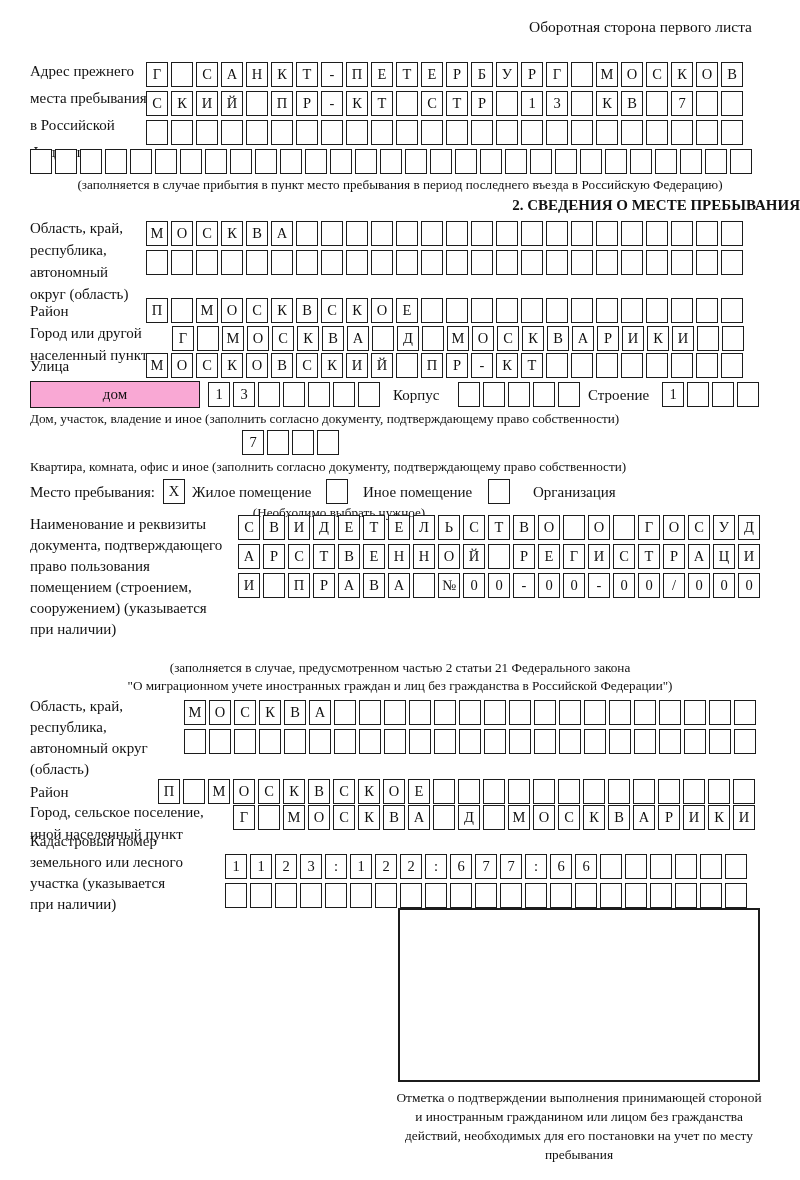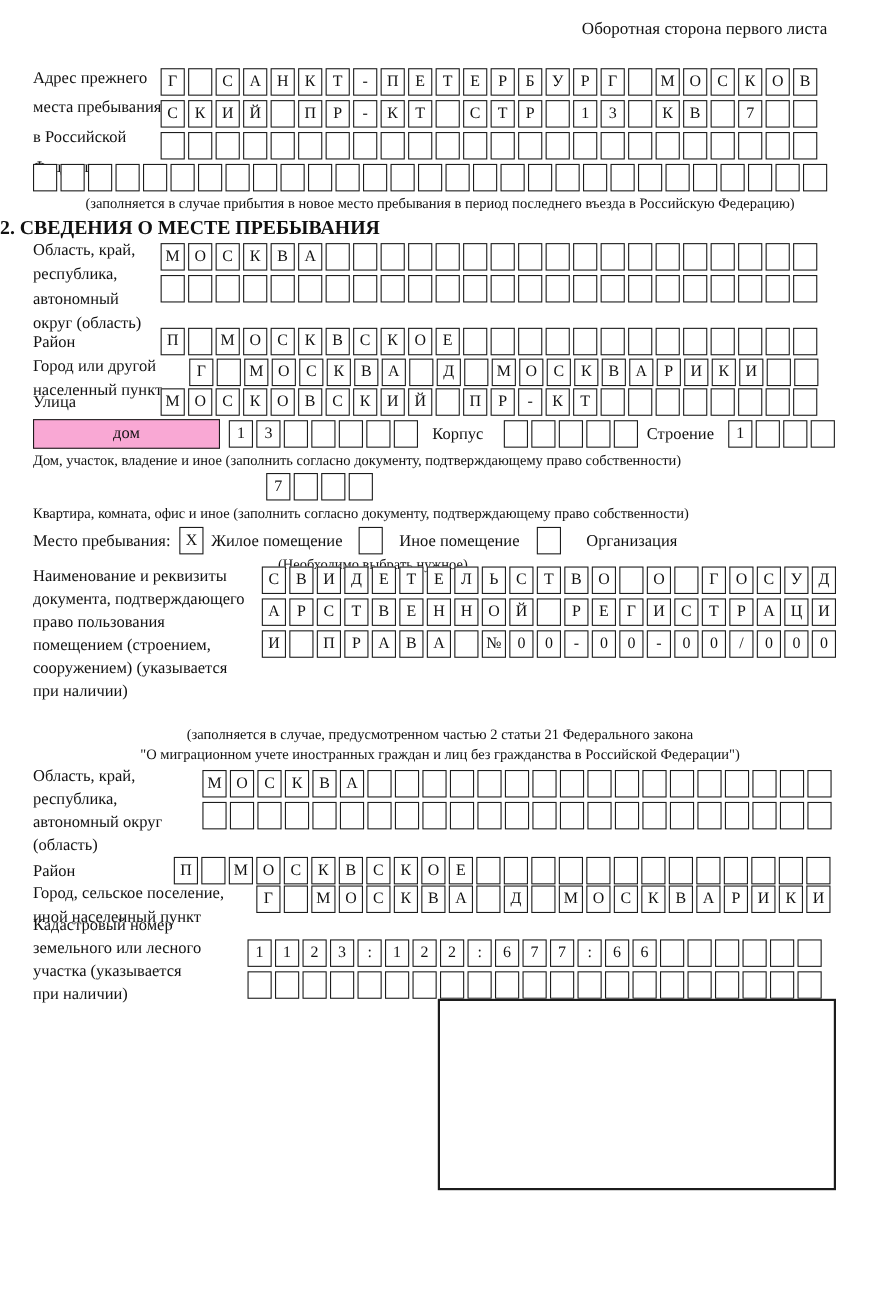--- a/index.html
+++ b/index.html
@@ -12,21 +12,21 @@
   .cell{width:22px;height:25px;border:1.5px solid #1c1c1c;box-sizing:border-box;
         margin-right:3px;display:flex;align-items:center;justify-content:center;
         font-size:14.5px;flex:none;background:#fff}
   .checkbox{position:absolute;width:22px;height:25px;border:1.5px solid #1c1c1c;
         box-sizing:border-box;display:flex;align-items:center;justify-content:center;
         font-size:14.5px;background:#fff}
   .longbox{position:absolute;border:1.5px solid #1c1c1c;box-sizing:border-box;height:27px;
         display:flex;align-items:center;justify-content:center;font-size:15px;background:#f9a8d4}
   .note{position:absolute;font-size:13.2px;white-space:nowrap}
   .ctr{left:0;width:800px;text-align:center}
-  .title{position:absolute;left:0;width:800px;text-align:left;font-weight:bold;font-size:18px}
+  .title{position:absolute;left:0;width:800px;text-align:right;font-weight:bold;font-size:15px}
   .stampbox{position:absolute;border:2px solid #1c1c1c;box-sizing:border-box;background:#fff}
   .caption{position:absolute;font-size:13.4px;line-height:19px;text-align:center;white-space:normal}
 </style>
 </head>
 <body>
 
 <div class="form">
 
   <div class="hdr" style="top:18px;right:48px">Оборотная сторона первого листа</div>
 
@@ -138,21 +138,21 @@
       <div class="cell"></div>
       <div class="cell"></div>
       <div class="cell"></div>
       <div class="cell"></div>
       <div class="cell"></div>
       <div class="cell"></div>
       <div class="cell"></div>
       <div class="cell"></div>
       <div class="cell"></div>
     </div>
-  <div class="note ctr" style="top:177px">(заполняется в случае прибытия в новое место пребывания в период последнего въезда в Российскую Федерацию)</div>
+  <div class="note ctr" style="top:177px">(заполняется в случае прибытия в пункт место пребывания в период последнего въезда в Российскую Федерацию)</div>
 
   <div class="title" style="top:197px">2. СВЕДЕНИЯ О МЕСТЕ ПРЕБЫВАНИЯ</div>
 
   <div class="lbl" style="left:30px;top:217px">
     <div>Область, край,</div>
     <div>республика,</div>
     <div>автономный</div>
     <div>округ (область)</div>
   </div>
   <div class="cells" style="left:146px;top:221px">
@@ -597,14 +597,15 @@
       <div class="cell"></div>
       <div class="cell"></div>
       <div class="cell"></div>
       <div class="cell"></div>
       <div class="cell"></div>
       <div class="cell"></div>
       <div class="cell"></div>
     </div>
 
   <div class="stampbox" style="left:398px;top:908px;width:362px;height:174px"></div>
+  <div class="caption" style="left:392px;top:1088px;width:374px">Отметка о подтверждении выполнения принимающей стороной и иностранным гражданином или лицом без гражданства действий, необходимых для его постановки на учет по месту пребывания</div>
 
 </div>
 
 </body></html>

